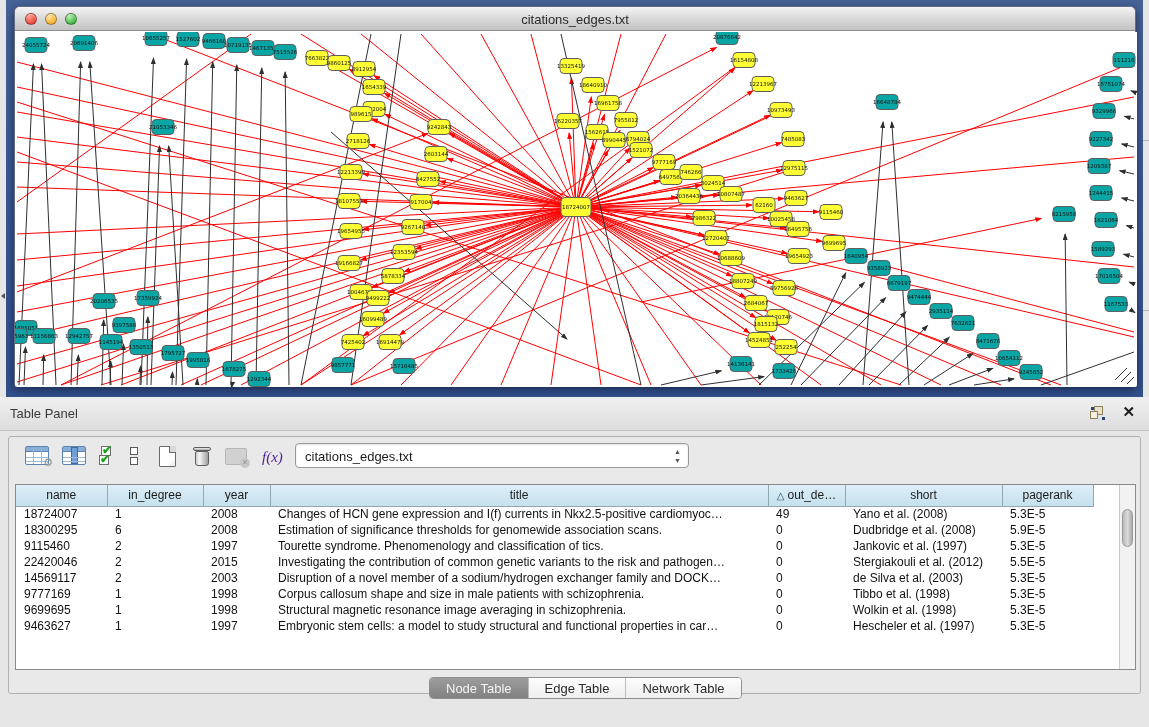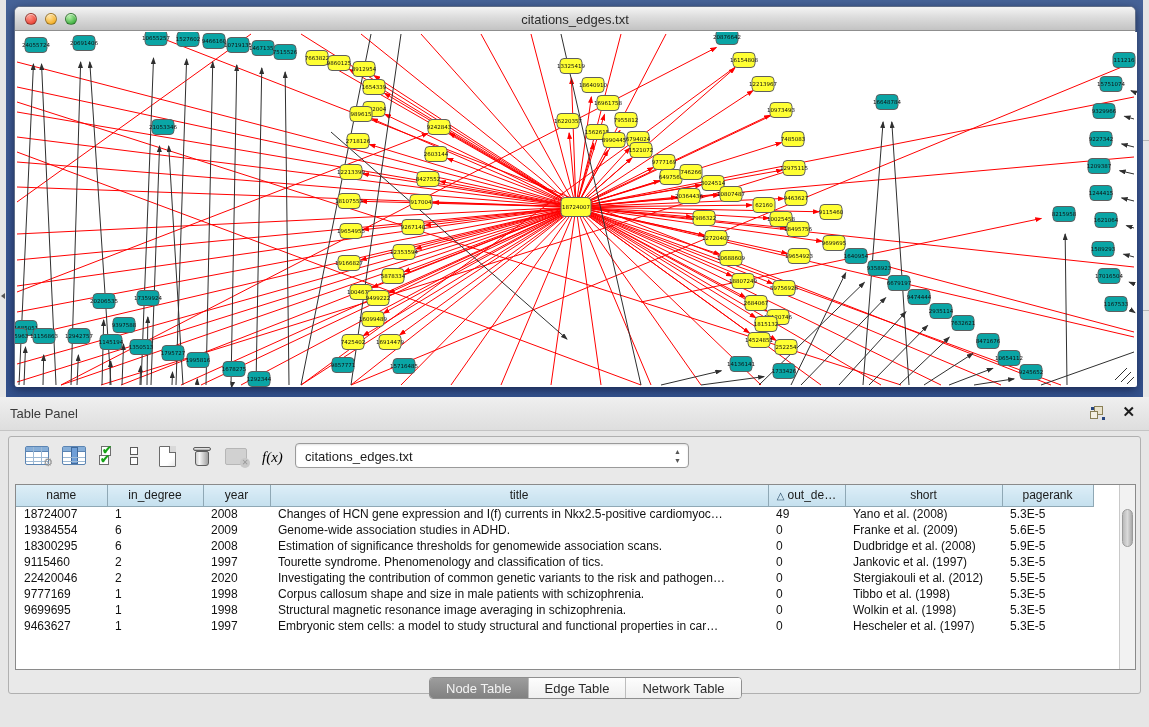--- a/index.html
+++ b/index.html
@@ -63,21 +63,21 @@
   .chk::after { content:"✔"; position:absolute; left:0px; top:-4px; color:#17a317; font-size:12px; font-weight:bold; }
   .box { position:absolute; width:8px; height:8px; border:1px solid #5a5a5a; background:#fdfdfd; }
   .file-ic { width:17px; height:21px; border:1px solid #6b6b6b; background:linear-gradient(135deg,#ffffff 70%,#e8e8e8 100%); position:relative; border-radius:1px; }
   .file-ic::after { content:""; position:absolute; right:-1px; top:-1px; width:6px; height:6px;
                     background:#d9d9d9; border-left:1px solid #6b6b6b; border-bottom:1px solid #6b6b6b; }
   .trash-ic { width:18px; height:21px; position:relative; }
   .trash-ic .lid { position:absolute; left:0; top:1px; width:18px; height:4px; background:linear-gradient(#f2f2f2,#a8a8a8); border:1px solid #5e5e5e; border-radius:2px; }
   .trash-ic .body { position:absolute; left:2px; top:5px; width:14px; height:15px; background:linear-gradient(90deg,#cfcfcf,#f5f5f5 30%,#9f9f9f); border:1px solid #5e5e5e; border-radius:2px 2px 3px 3px; }
   .dis-table { width:22px; height:17px; background:#c9c9c9; border:1px solid #a5a5a5; position:relative; border-radius:2px; opacity:0.75; }
   .dis-table .x { position:absolute; right:-4px; bottom:-4px; width:10px; height:10px; background:#bdbdbd; border-radius:50%; color:#7d7d7d; font-size:8px; text-align:center; line-height:10px; }
-  .fx { font-family:"Liberation Serif", serif; font-style:italic; font-size:15px; color:#000000; }
+  .fx { font-family:"Liberation Serif", serif; font-style:italic; font-size:15px; color:#4c1d95; }
   .combo { position:absolute; left:286px; top:6px; width:394px; height:25px; background:#fff;
            border:1px solid #9a9a9a; border-radius:4px; box-shadow:inset 0 1px 2px rgba(0,0,0,0.12); }
   .combo .val { position:absolute; left:9px; top:5px; font-size:13px; color:#1c1c1c; }
   .combo .stepper { position:absolute; right:7px; top:3px; font-size:7px; color:#555; line-height:9px; text-align:center; }
 
   
   .tablewrap { position:absolute; left:6px; top:47px; width:1121px; height:186px; background:#fff; border:1px solid #8a8a8a; }
   table.grid { border-collapse:collapse; table-layout:fixed; width:1077px; font-size:12px; color:#111; }
   table.grid th { height:21px; background:linear-gradient(180deg,#ddeef7,#c5e0ee); border:1px solid #8fa8b5; border-top:none;
                   font-weight:normal; font-size:12px; color:#1b1b1b; text-align:center; overflow:hidden; white-space:nowrap; }
@@ -835,54 +835,54 @@
               <tr>
                 <td>18724007</td>
                 <td>1</td>
                 <td>2008</td>
                 <td>Changes of HCN gene expression and I(f) currents in Nkx2.5-positive cardiomyoc…</td>
                 <td>49</td>
                 <td class="center">Yano et al. (2008)</td>
                 <td>5.3E-5</td>
               </tr>
               <tr>
-                <td>19384554</td>
-                <td>6</td>
-                <td>2009</td>
-                <td>Genome-wide association studies in ADHD.</td>
-                <td>0</td>
-                <td class="center">Franke et al. (2009)</td>
-                <td>5.6E-5</td>
-              </tr>
-              <tr>
                 <td>18300295</td>
                 <td>6</td>
                 <td>2008</td>
                 <td>Estimation of significance thresholds for genomewide association scans.</td>
                 <td>0</td>
                 <td class="center">Dudbridge et al. (2008)</td>
                 <td>5.9E-5</td>
               </tr>
               <tr>
                 <td>9115460</td>
                 <td>2</td>
                 <td>1997</td>
                 <td>Tourette syndrome. Phenomenology and classification of tics.</td>
                 <td>0</td>
                 <td class="center">Jankovic et al. (1997)</td>
                 <td>5.3E-5</td>
               </tr>
               <tr>
                 <td>22420046</td>
                 <td>2</td>
-                <td>2020</td>
+                <td>2015</td>
                 <td>Investigating the contribution of common genetic variants to the risk and pathogen…</td>
                 <td>0</td>
                 <td class="center">Stergiakouli et al. (2012)</td>
                 <td>5.5E-5</td>
+              </tr>
+              <tr>
+                <td>14569117</td>
+                <td>2</td>
+                <td>2003</td>
+                <td>Disruption of a novel member of a sodium/hydrogen exchanger family and DOCK…</td>
+                <td>0</td>
+                <td class="center">de Silva et al. (2003)</td>
+                <td>5.3E-5</td>
               </tr>
               <tr>
                 <td>9777169</td>
                 <td>1</td>
                 <td>1998</td>
                 <td>Corpus callosum shape and size in male patients with schizophrenia.</td>
                 <td>0</td>
                 <td class="center">Tibbo et al. (1998)</td>
                 <td>5.3E-5</td>
               </tr>

